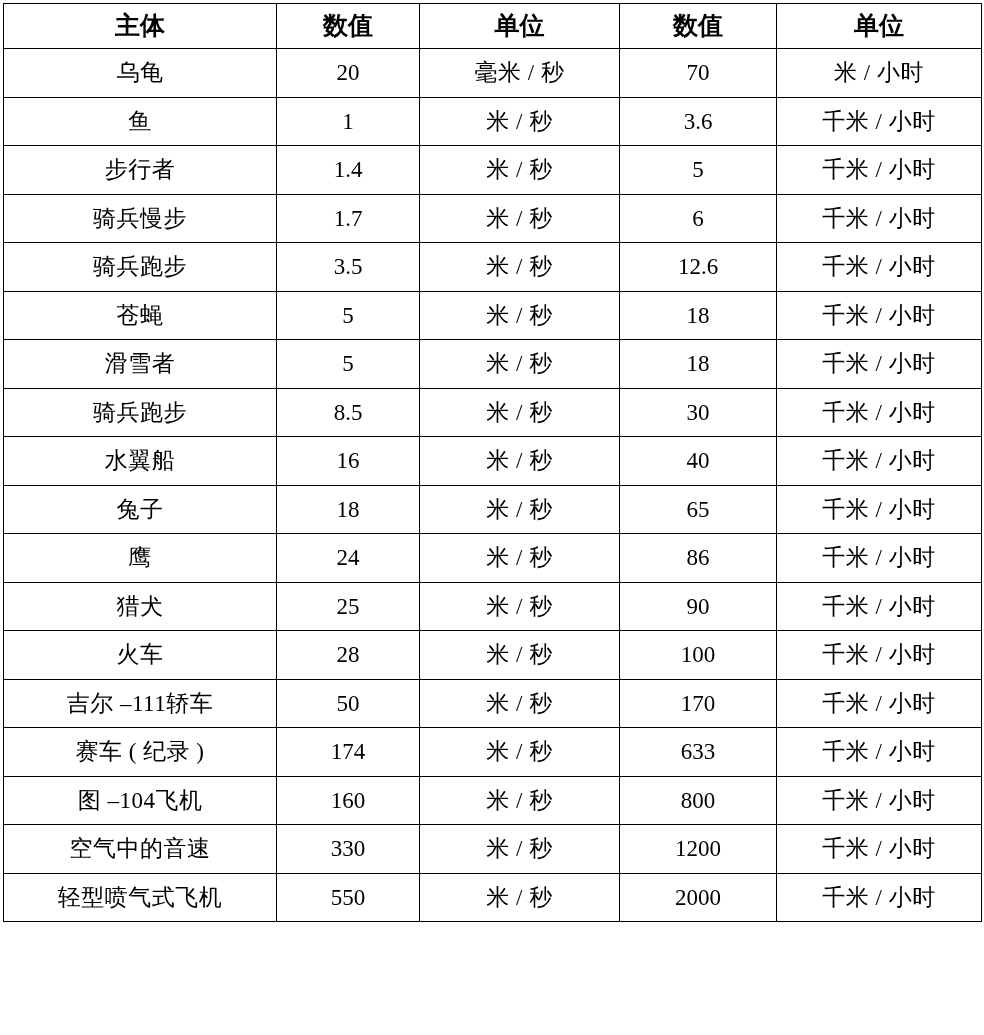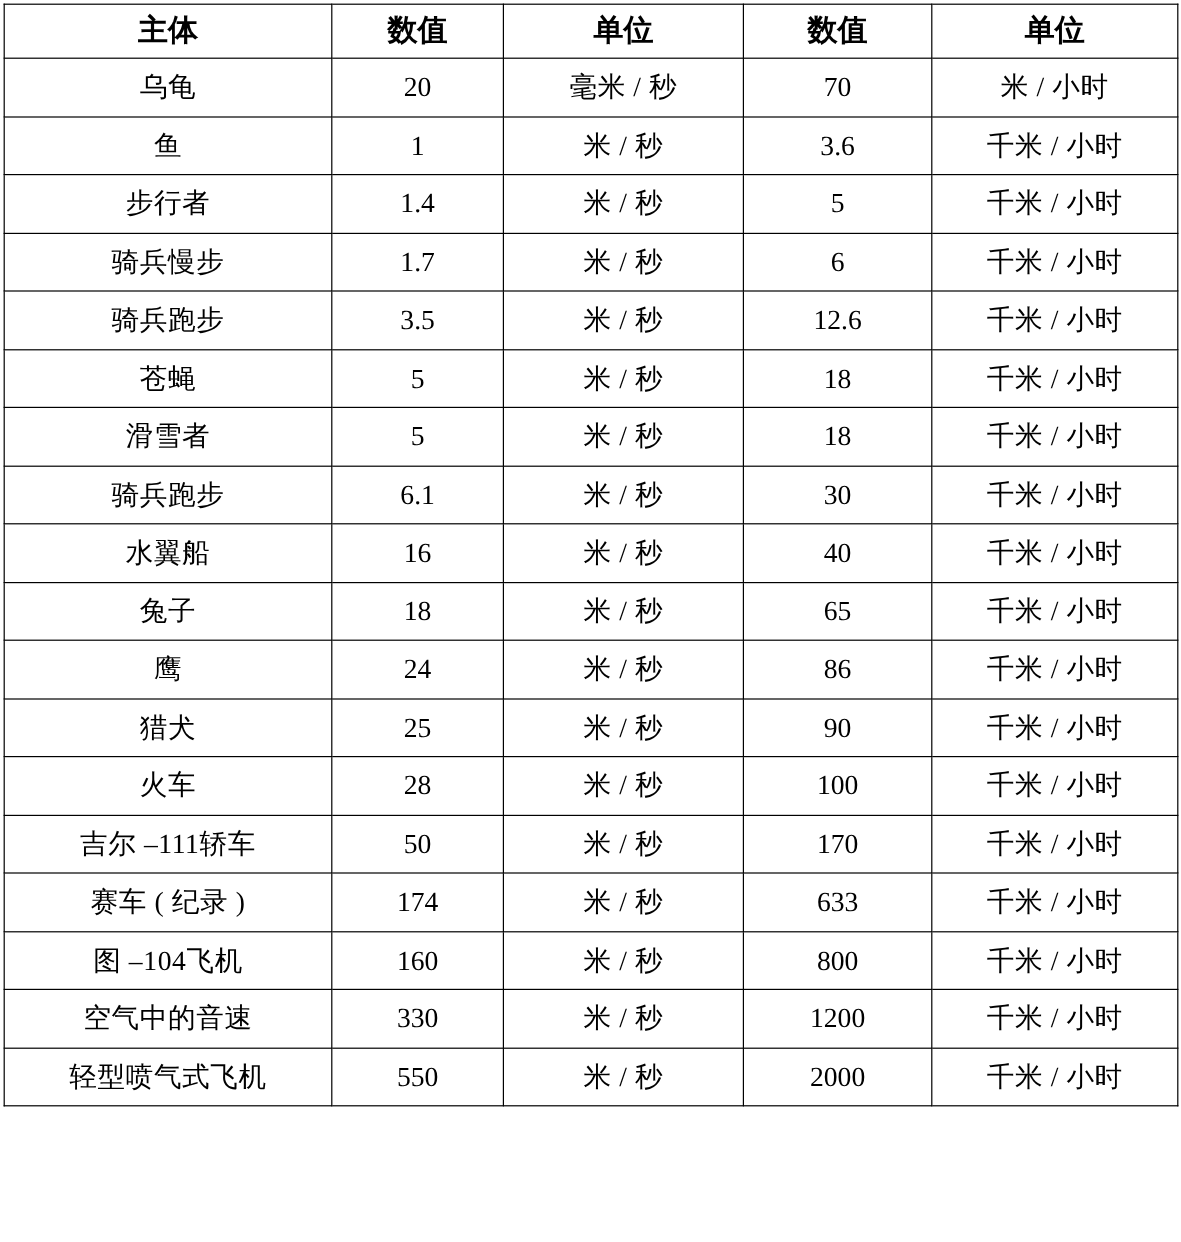--- a/index.html
+++ b/index.html
@@ -112,21 +112,21 @@
       </tr>
       <tr>
         <td class="cell-subject">滑雪者</td>
         <td class="cell-num">5</td>
         <td class="cell-unit">米 / 秒</td>
         <td class="cell-num">18</td>
         <td class="cell-unit">千米 / 小时</td>
       </tr>
       <tr>
         <td class="cell-subject">骑兵跑步</td>
-        <td class="cell-num">6.1</td>
+        <td class="cell-num">8.5</td>
         <td class="cell-unit">米 / 秒</td>
         <td class="cell-num">30</td>
         <td class="cell-unit">千米 / 小时</td>
       </tr>
       <tr>
         <td class="cell-subject">水翼船</td>
         <td class="cell-num">16</td>
         <td class="cell-unit">米 / 秒</td>
         <td class="cell-num">40</td>
         <td class="cell-unit">千米 / 小时</td>

